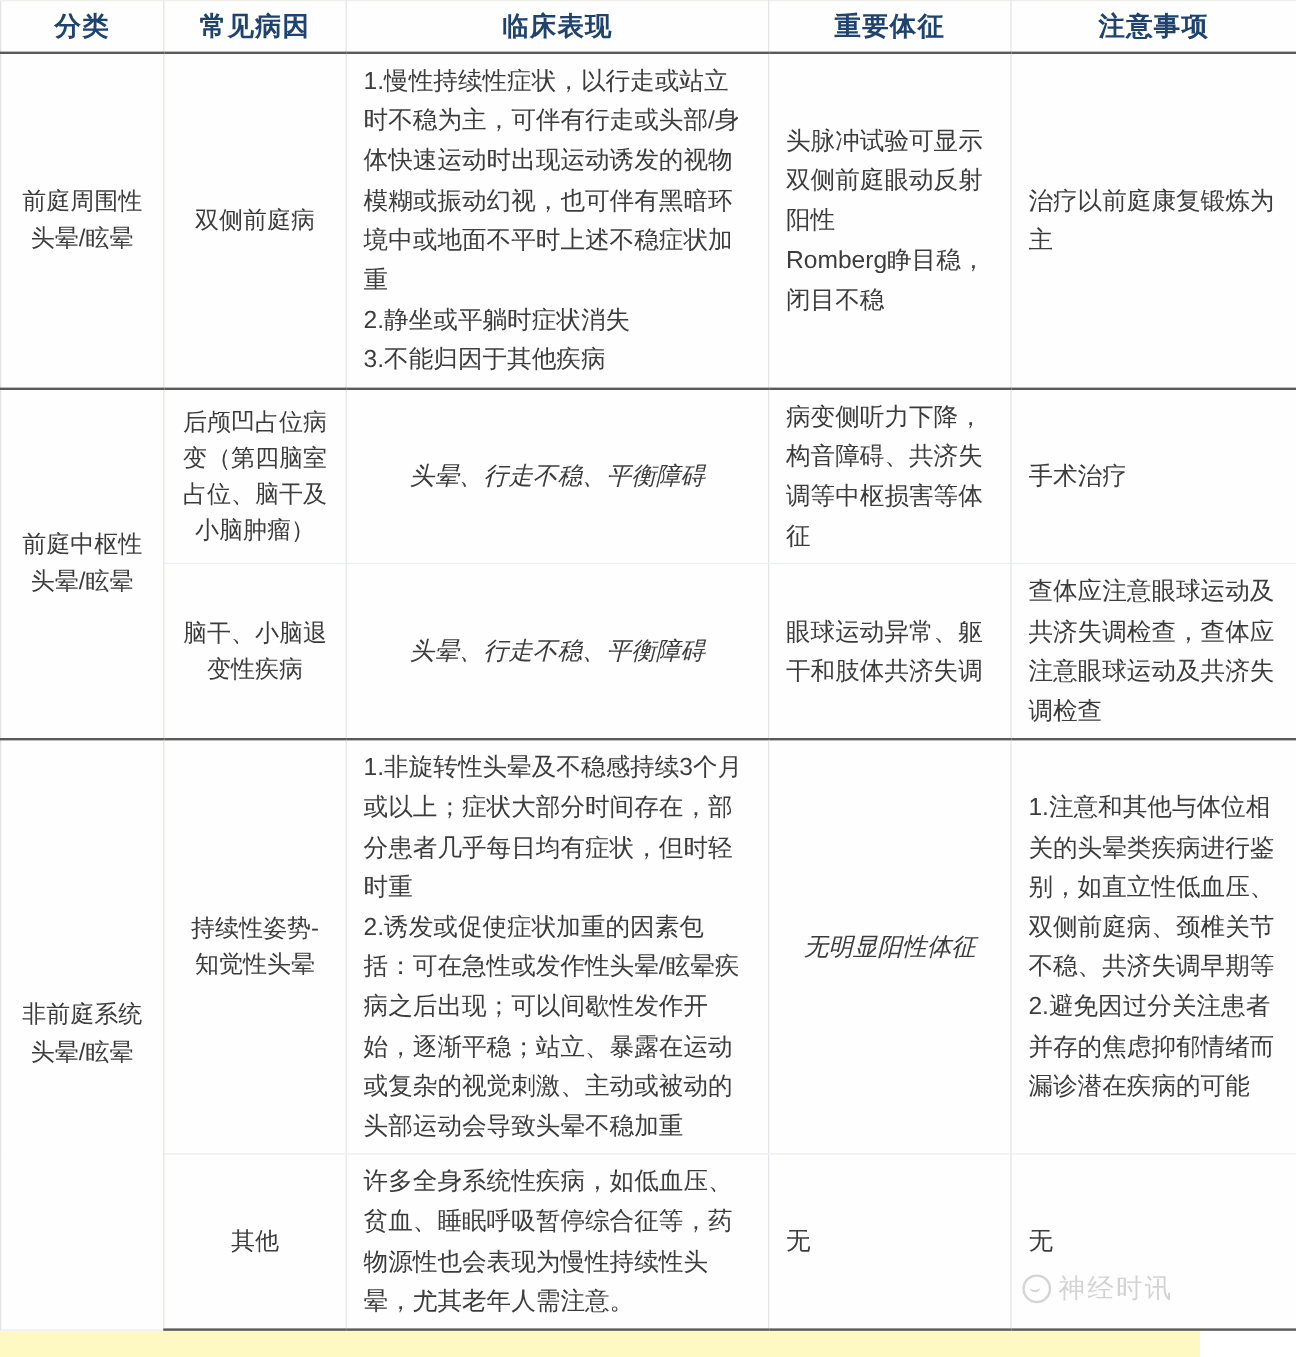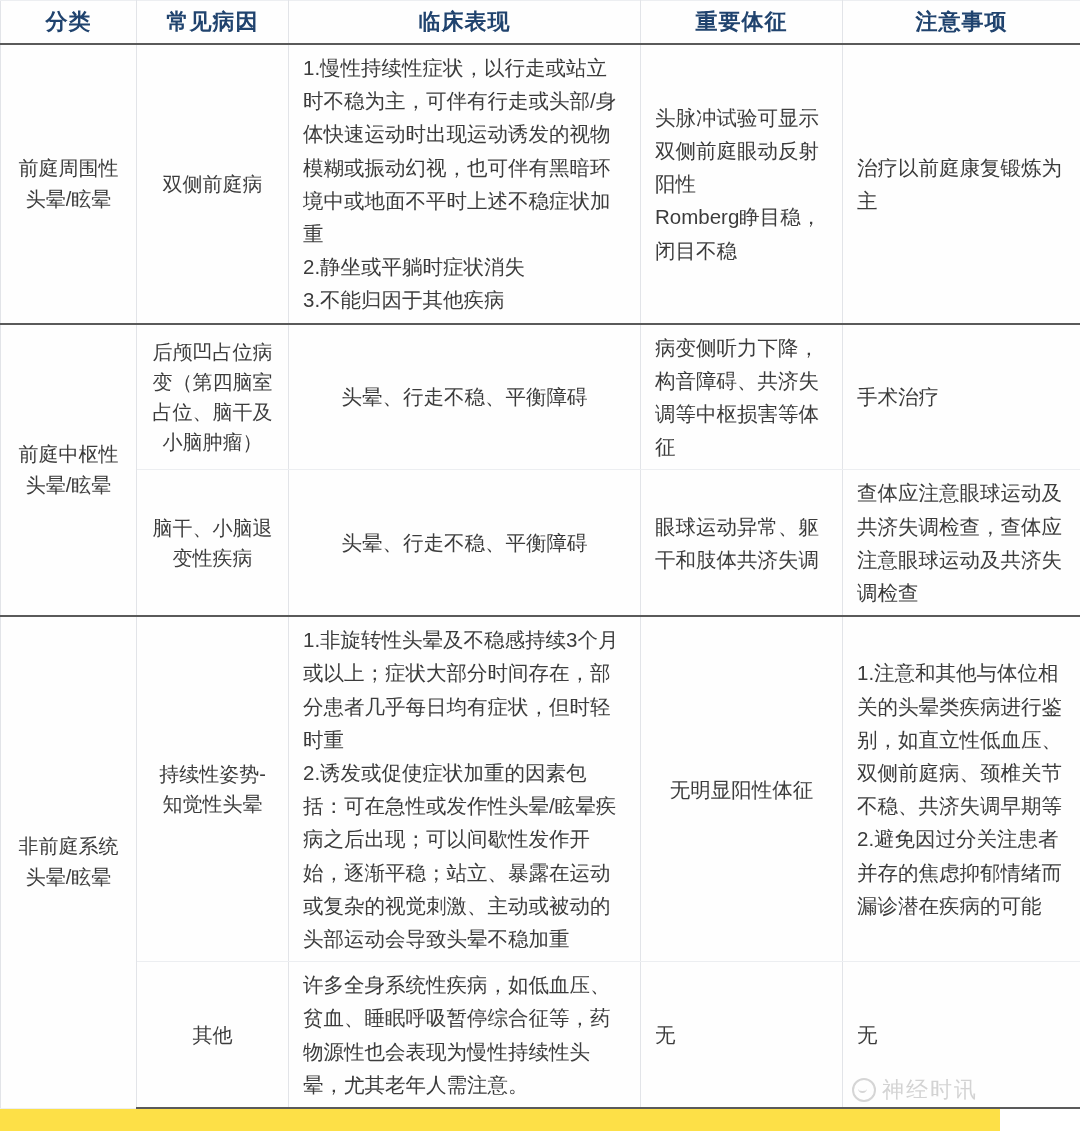--- a/index.html
+++ b/index.html
@@ -15,21 +15,21 @@
     overflow: hidden;
     position: relative;
     -webkit-font-smoothing: antialiased;
   }
 
   #sheet {
     position: relative;
     width: 1000px;
     height: 1131px;
     box-sizing: border-box;
-    background: #fde047;
+    background: #fef9c3;
   }
 
   table.grid {
     border-collapse: collapse;
     table-layout: fixed;
     width: 1080px;
     margin: 0;
     padding: 0;
   }
 
@@ -95,39 +95,40 @@
     line-height: 1.62;
   }
   td.note {
     text-align: left;
     font-size: 20.5px;
     color: #3c3c3c;
     line-height: 1.62;
   }
   td.center-text {
     text-align: center;
+    font-style: italic;
   }
 
   
   .wm-main {
     position: absolute;
     right: 16px;
     bottom: 14px;
     font-size: 28px;
     font-weight: bold;
     color: #2f2f2f;
     letter-spacing: 2px;
     white-space: nowrap;
     pointer-events: none;
     font-family: "Liberation Sans", "DejaVu Sans", sans-serif;
   }
   .wm-faint {
     position: absolute;
     right: 22px;
-    bottom: 26px;
+    bottom: 42px;
     font-size: 22px;
     color: rgba(120,120,120,0.32);
     letter-spacing: 2px;
     white-space: nowrap;
     pointer-events: none;
     display: flex;
     align-items: center;
     gap: 6px;
   }
   .wm-faint .wm-logo {

